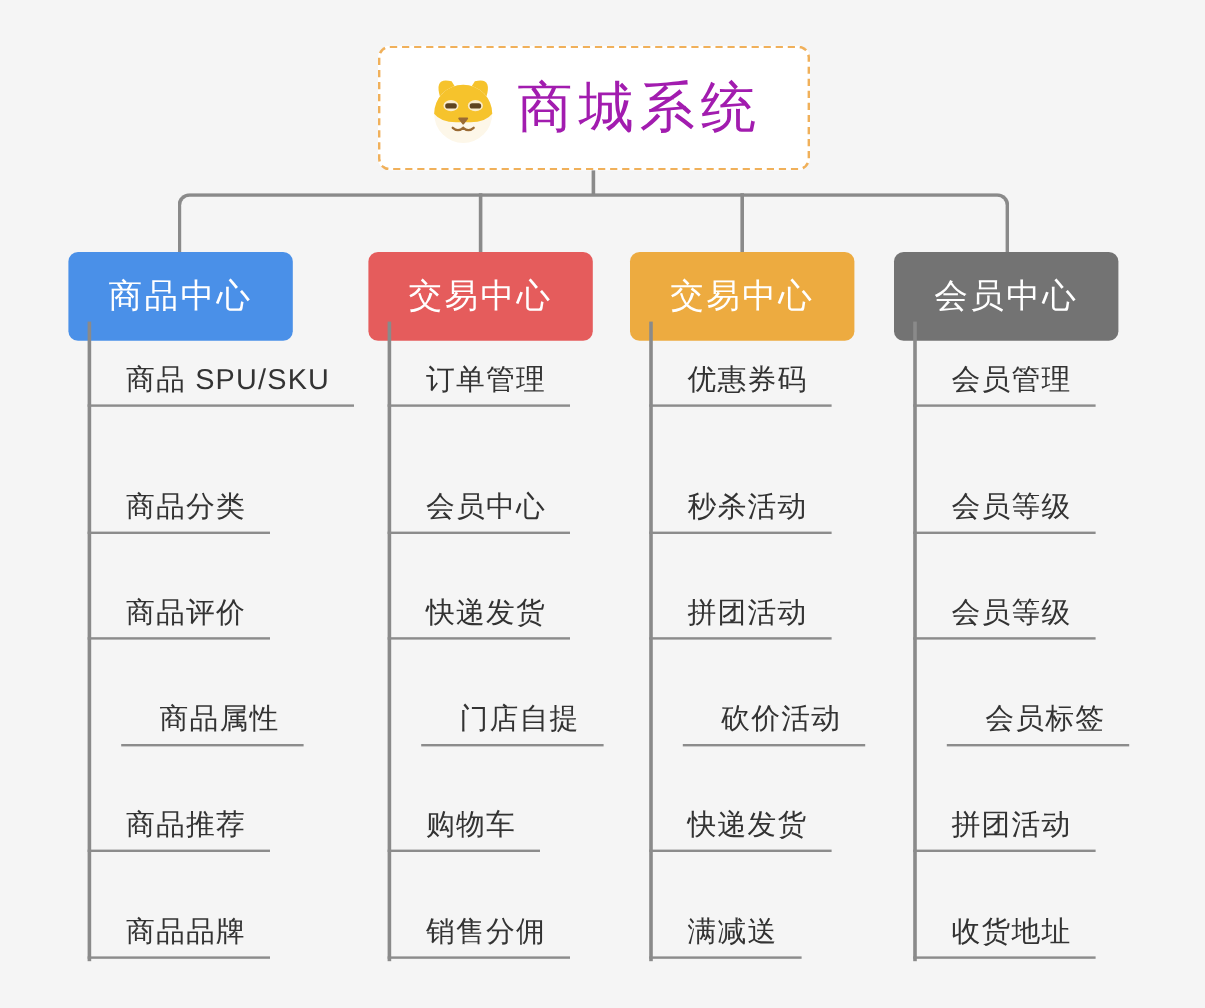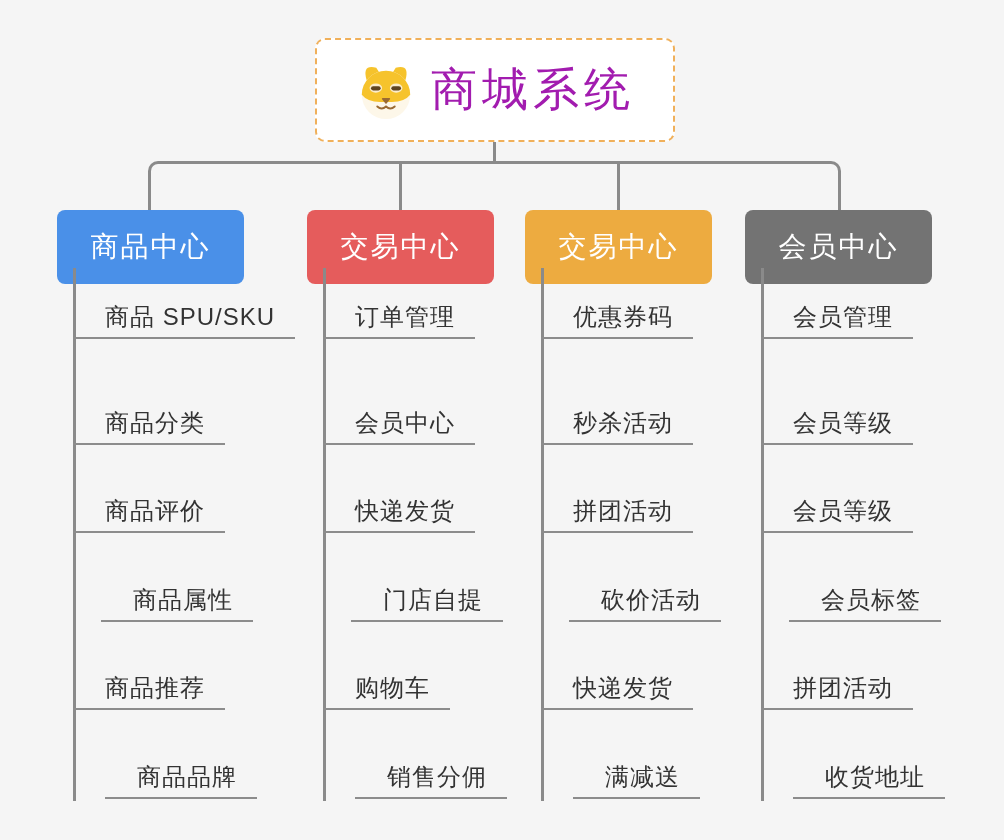--- a/index.html
+++ b/index.html
@@ -89,21 +89,21 @@
     letter-spacing: 1px;
     color: #333333;
     white-space: nowrap;
     display: inline-block;
   }
   .leaf-1 { top: 87px; }
   .leaf-2 { top: 193px; }
   .leaf-3 { top: 281px; }
   .leaf-4 { top: 370px; margin-left: 28px; }
   .leaf-5 { top: 458px; }
-  .leaf-6 { top: 547px; margin-left: 32px; }
+  .leaf-6 { top: 547px; }
 </style>
 </head>
 <body>
 
 <div class="stage">
 
   <div class="root-node">
     <svg class="dog" viewBox="0 0 64 64" aria-hidden="true">
 
       <path d="M12 22 Q7 5 22 9 L27 17 Z" fill="#f6c32c"></path>

